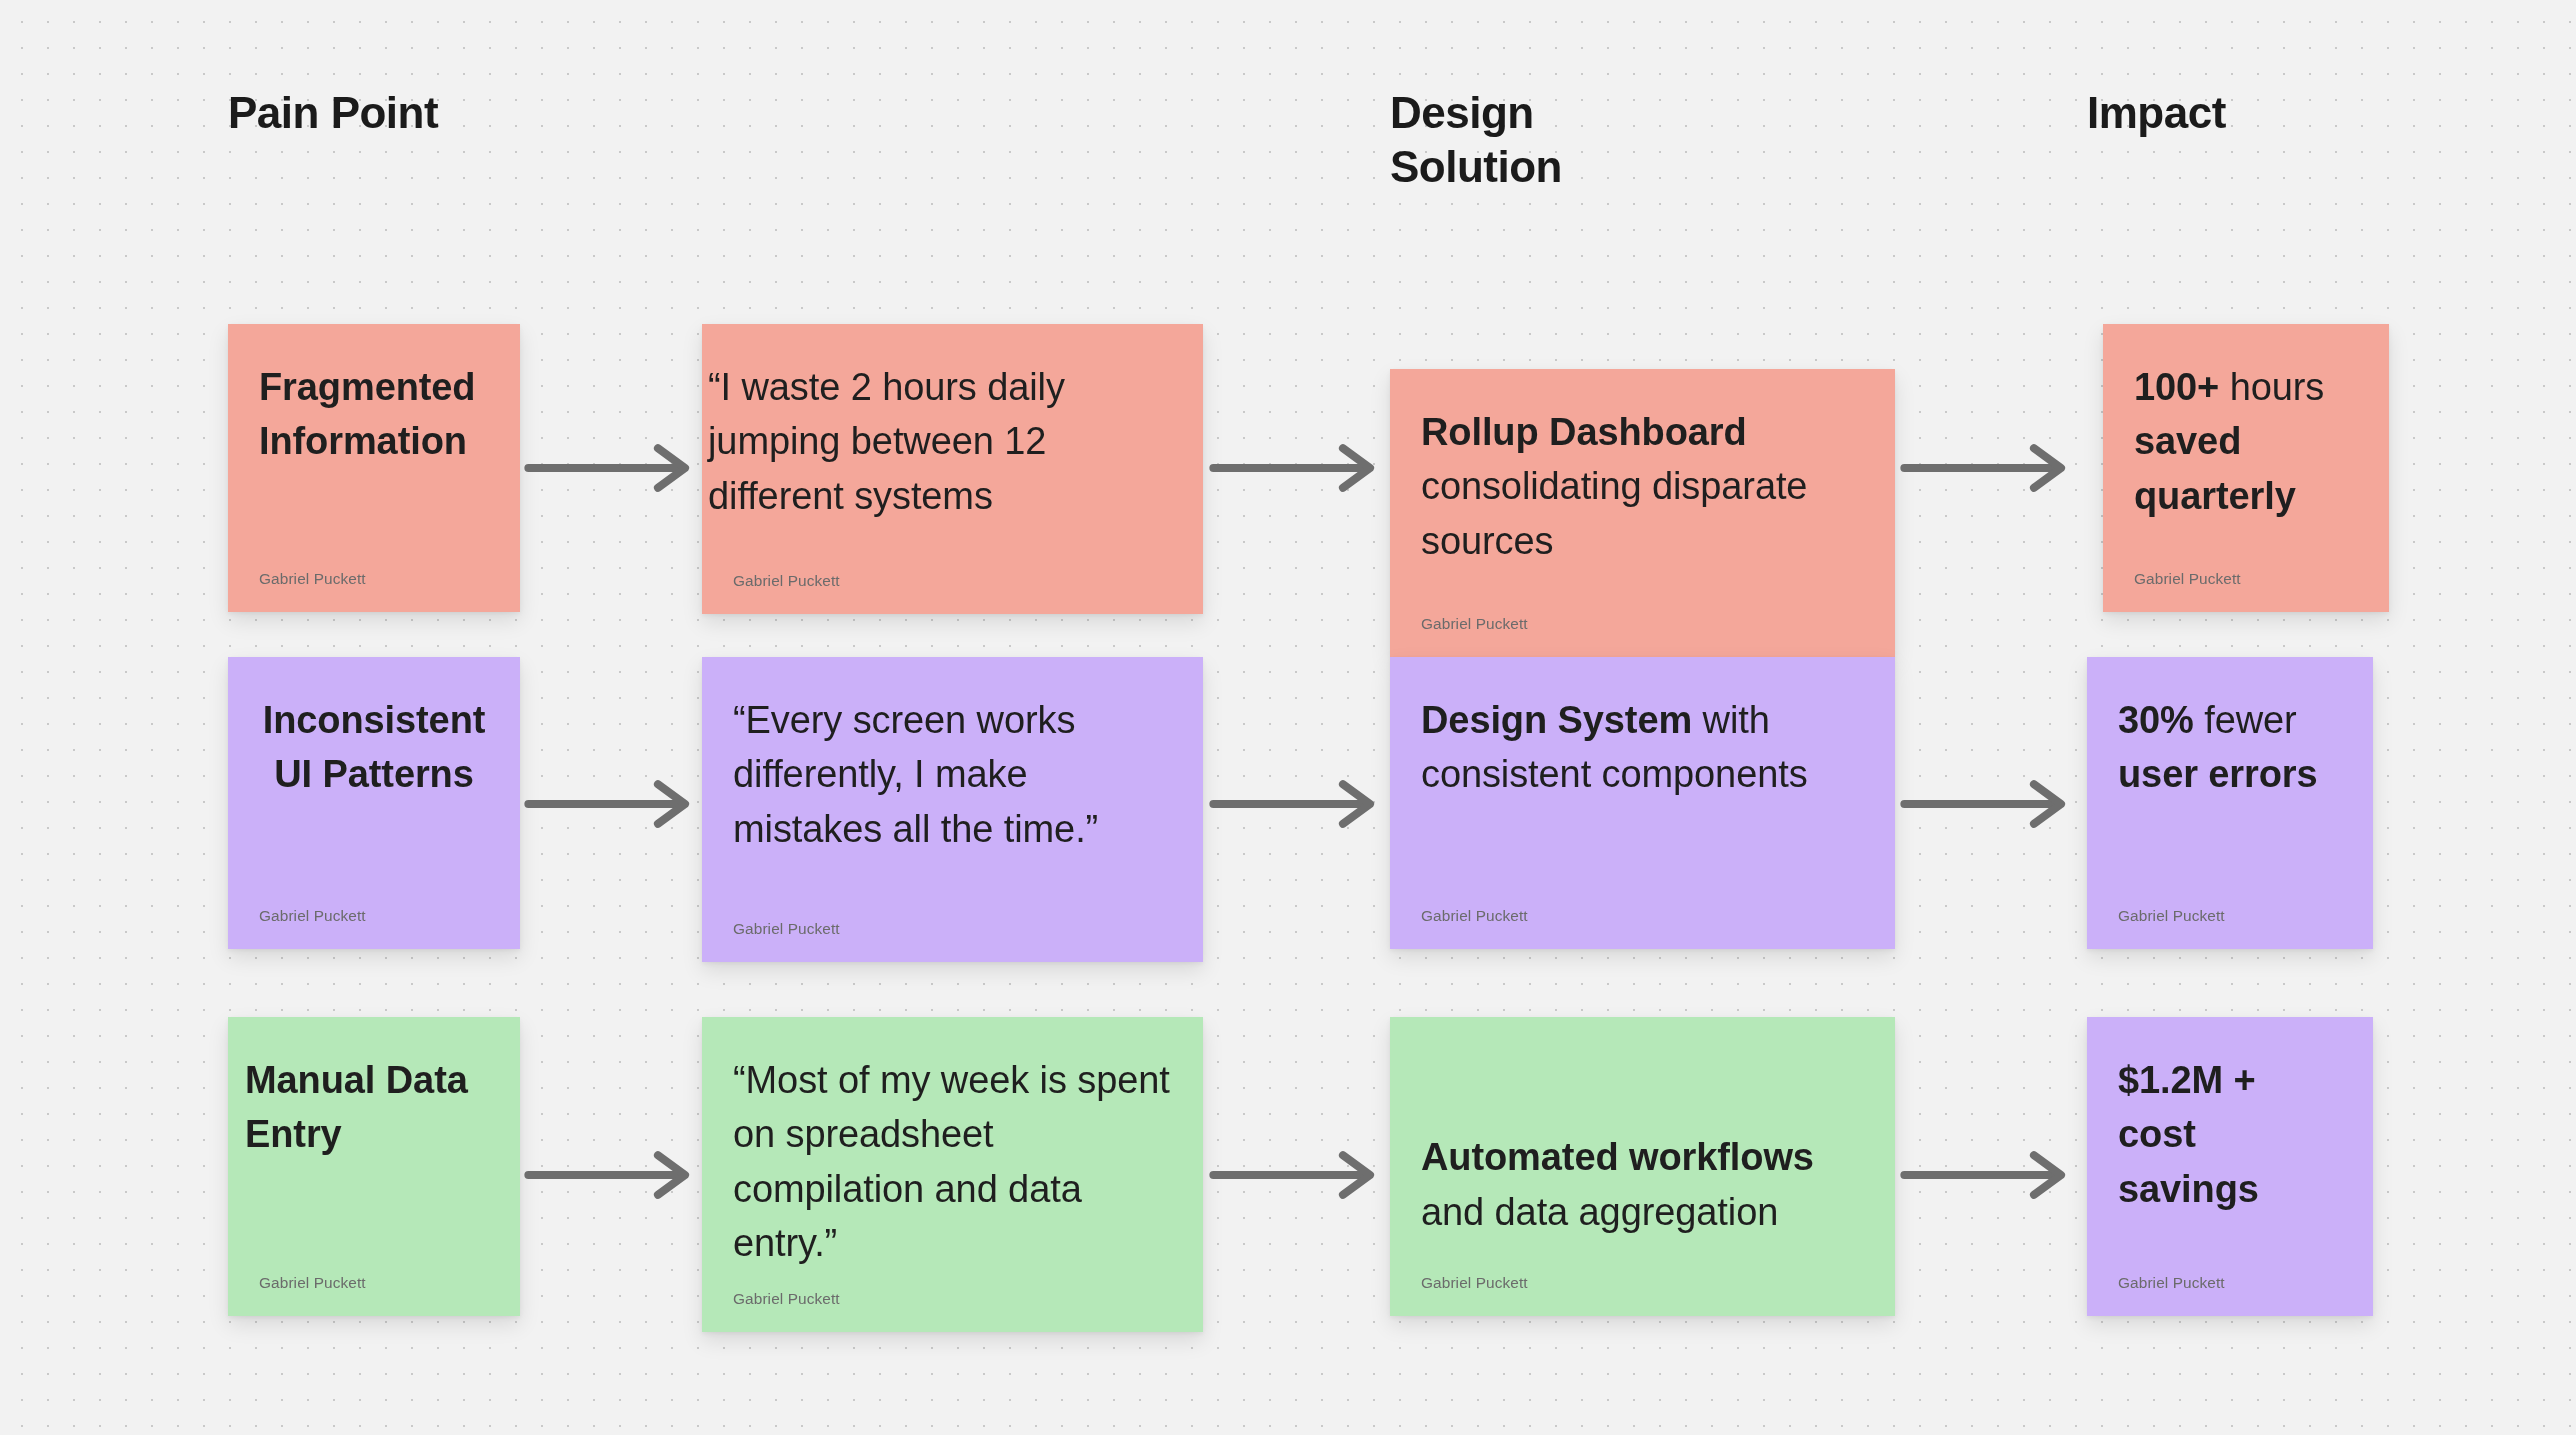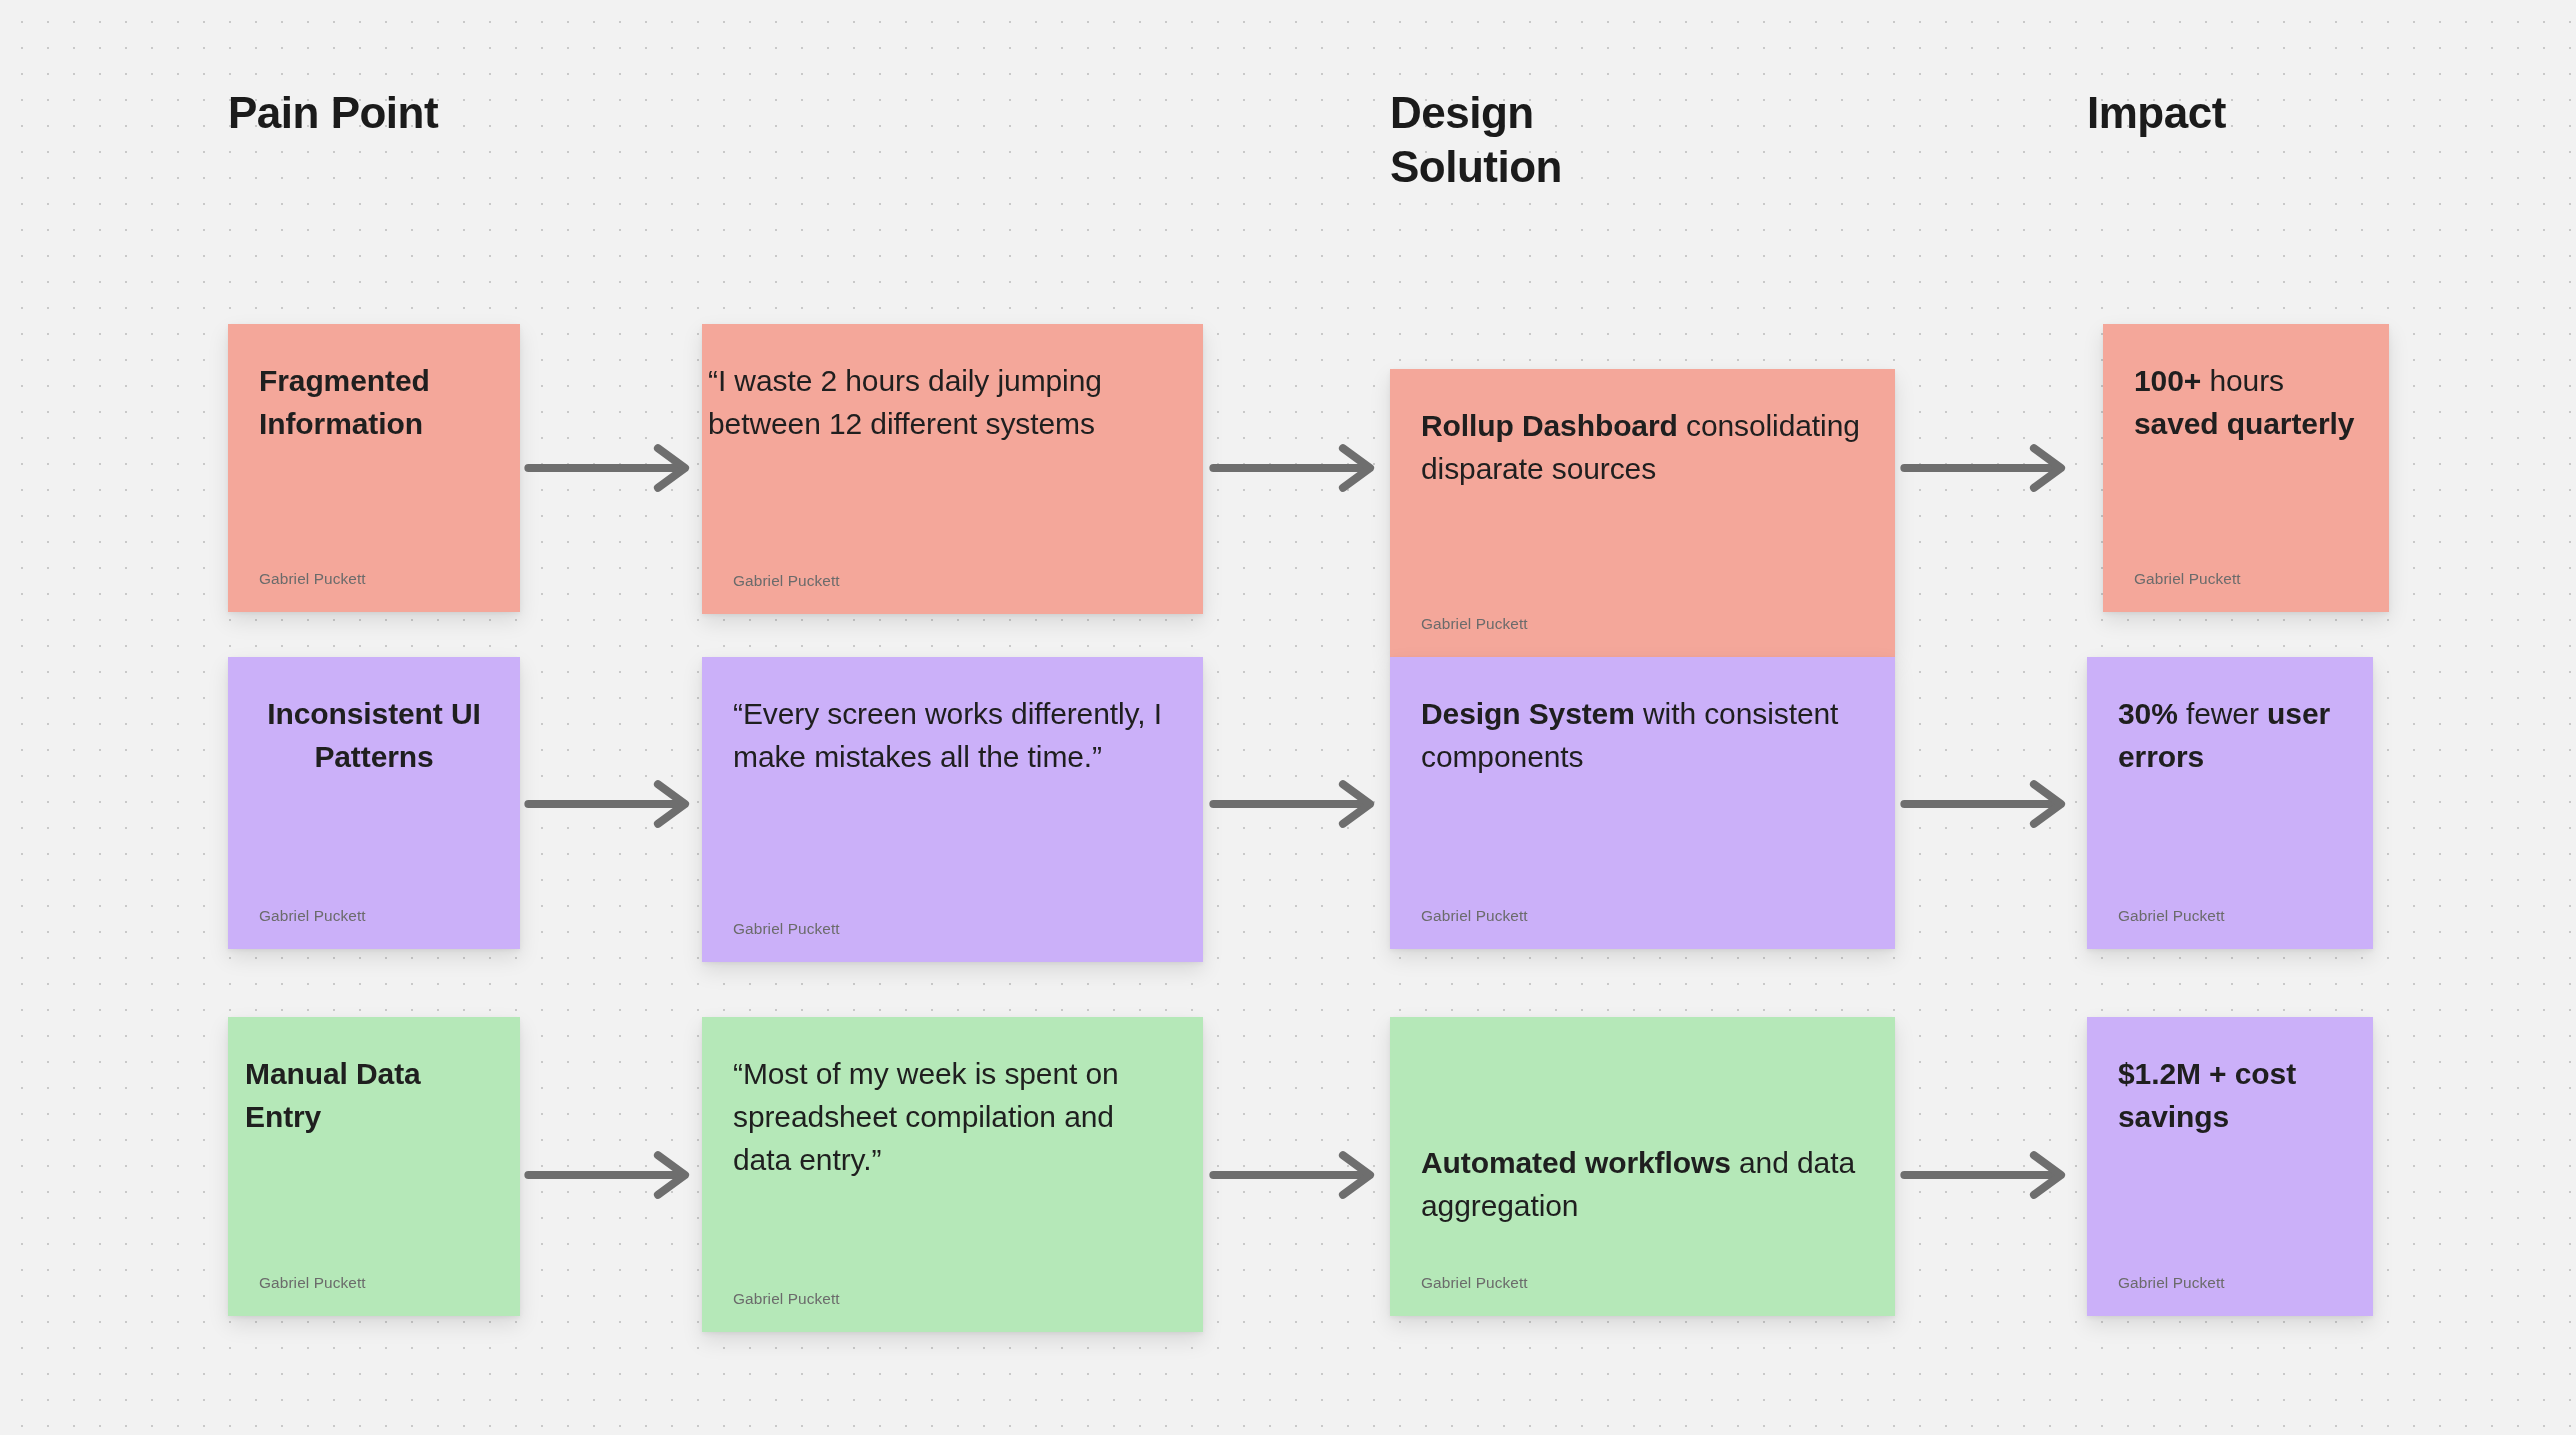--- a/index.html
+++ b/index.html
@@ -33,21 +33,21 @@
 
   
   .card{
     position:absolute;
     padding:36px 31px 0 31px;
     box-shadow:0 9px 20px rgba(0,0,0,0.10), 0 1.8px 4.5px rgba(0,0,0,0.06);
     display:flex;
     flex-direction:column;
   }
   .card .body{
-    font-size:30px;
+    font-size:38px;
     line-height:1.43;
     color:#1f1f1f;
     letter-spacing:-0.1px;
     flex:0 0 auto;
   }
   .card .body.bold   { font-weight:700; }
   .card .body.quote  { font-weight:400; }
   .card .body b      { font-weight:700; }
   .card .body span.reg { font-weight:400; }
   .card .author{

